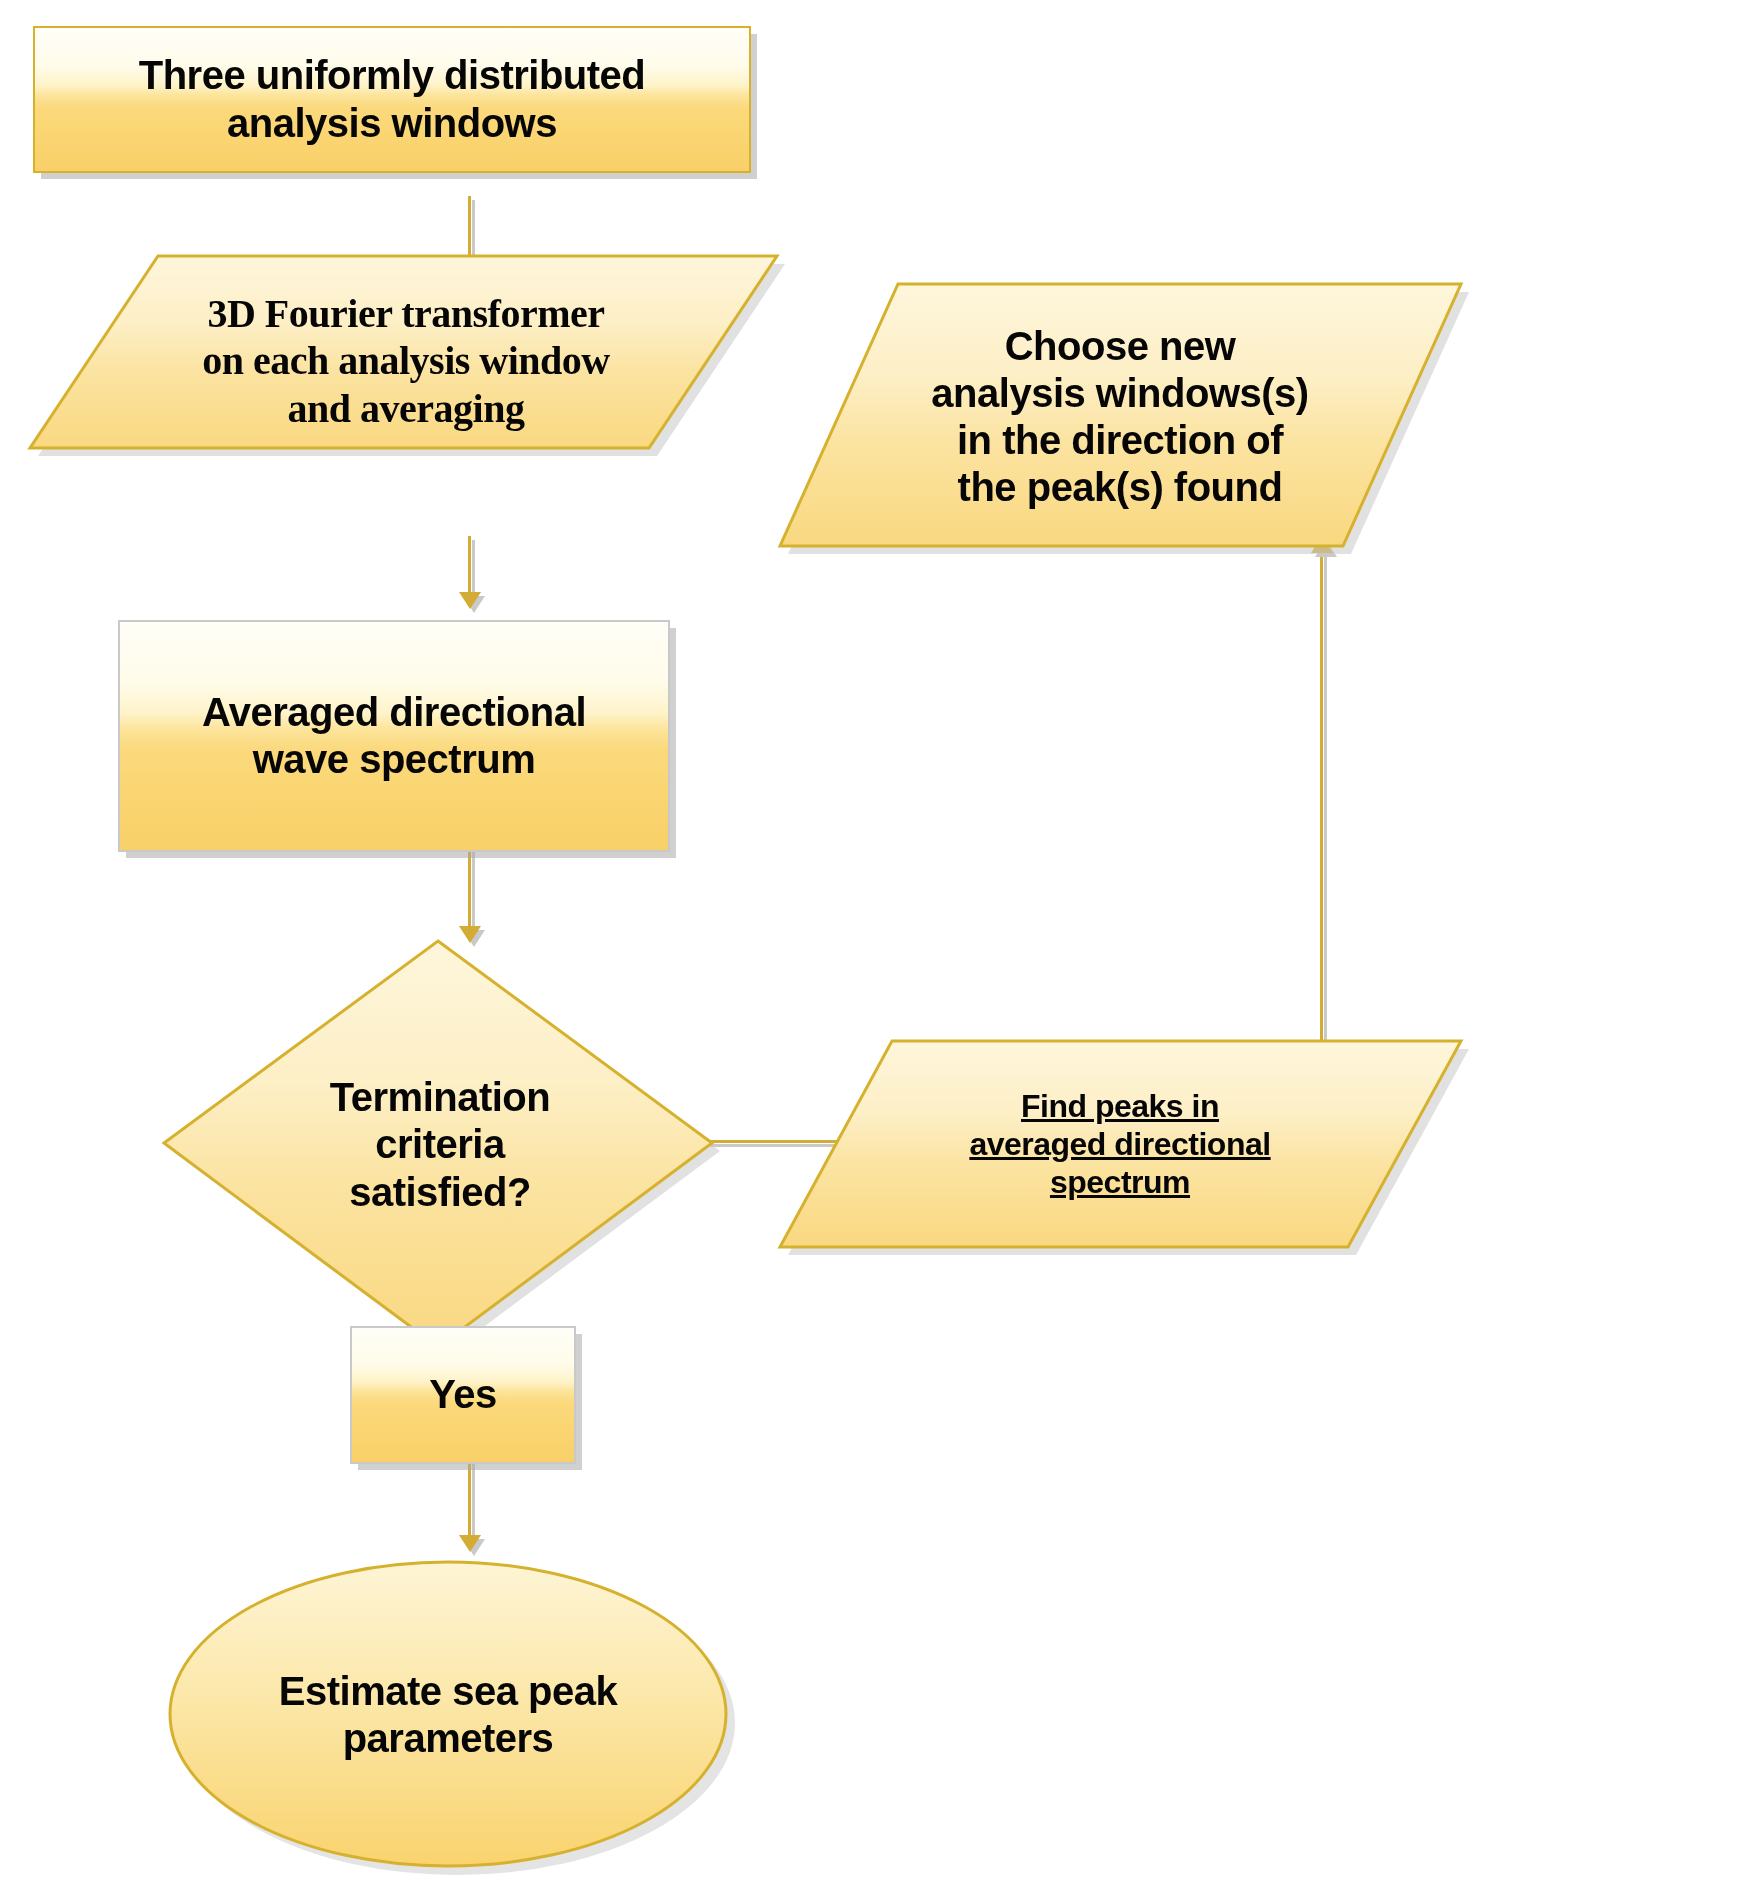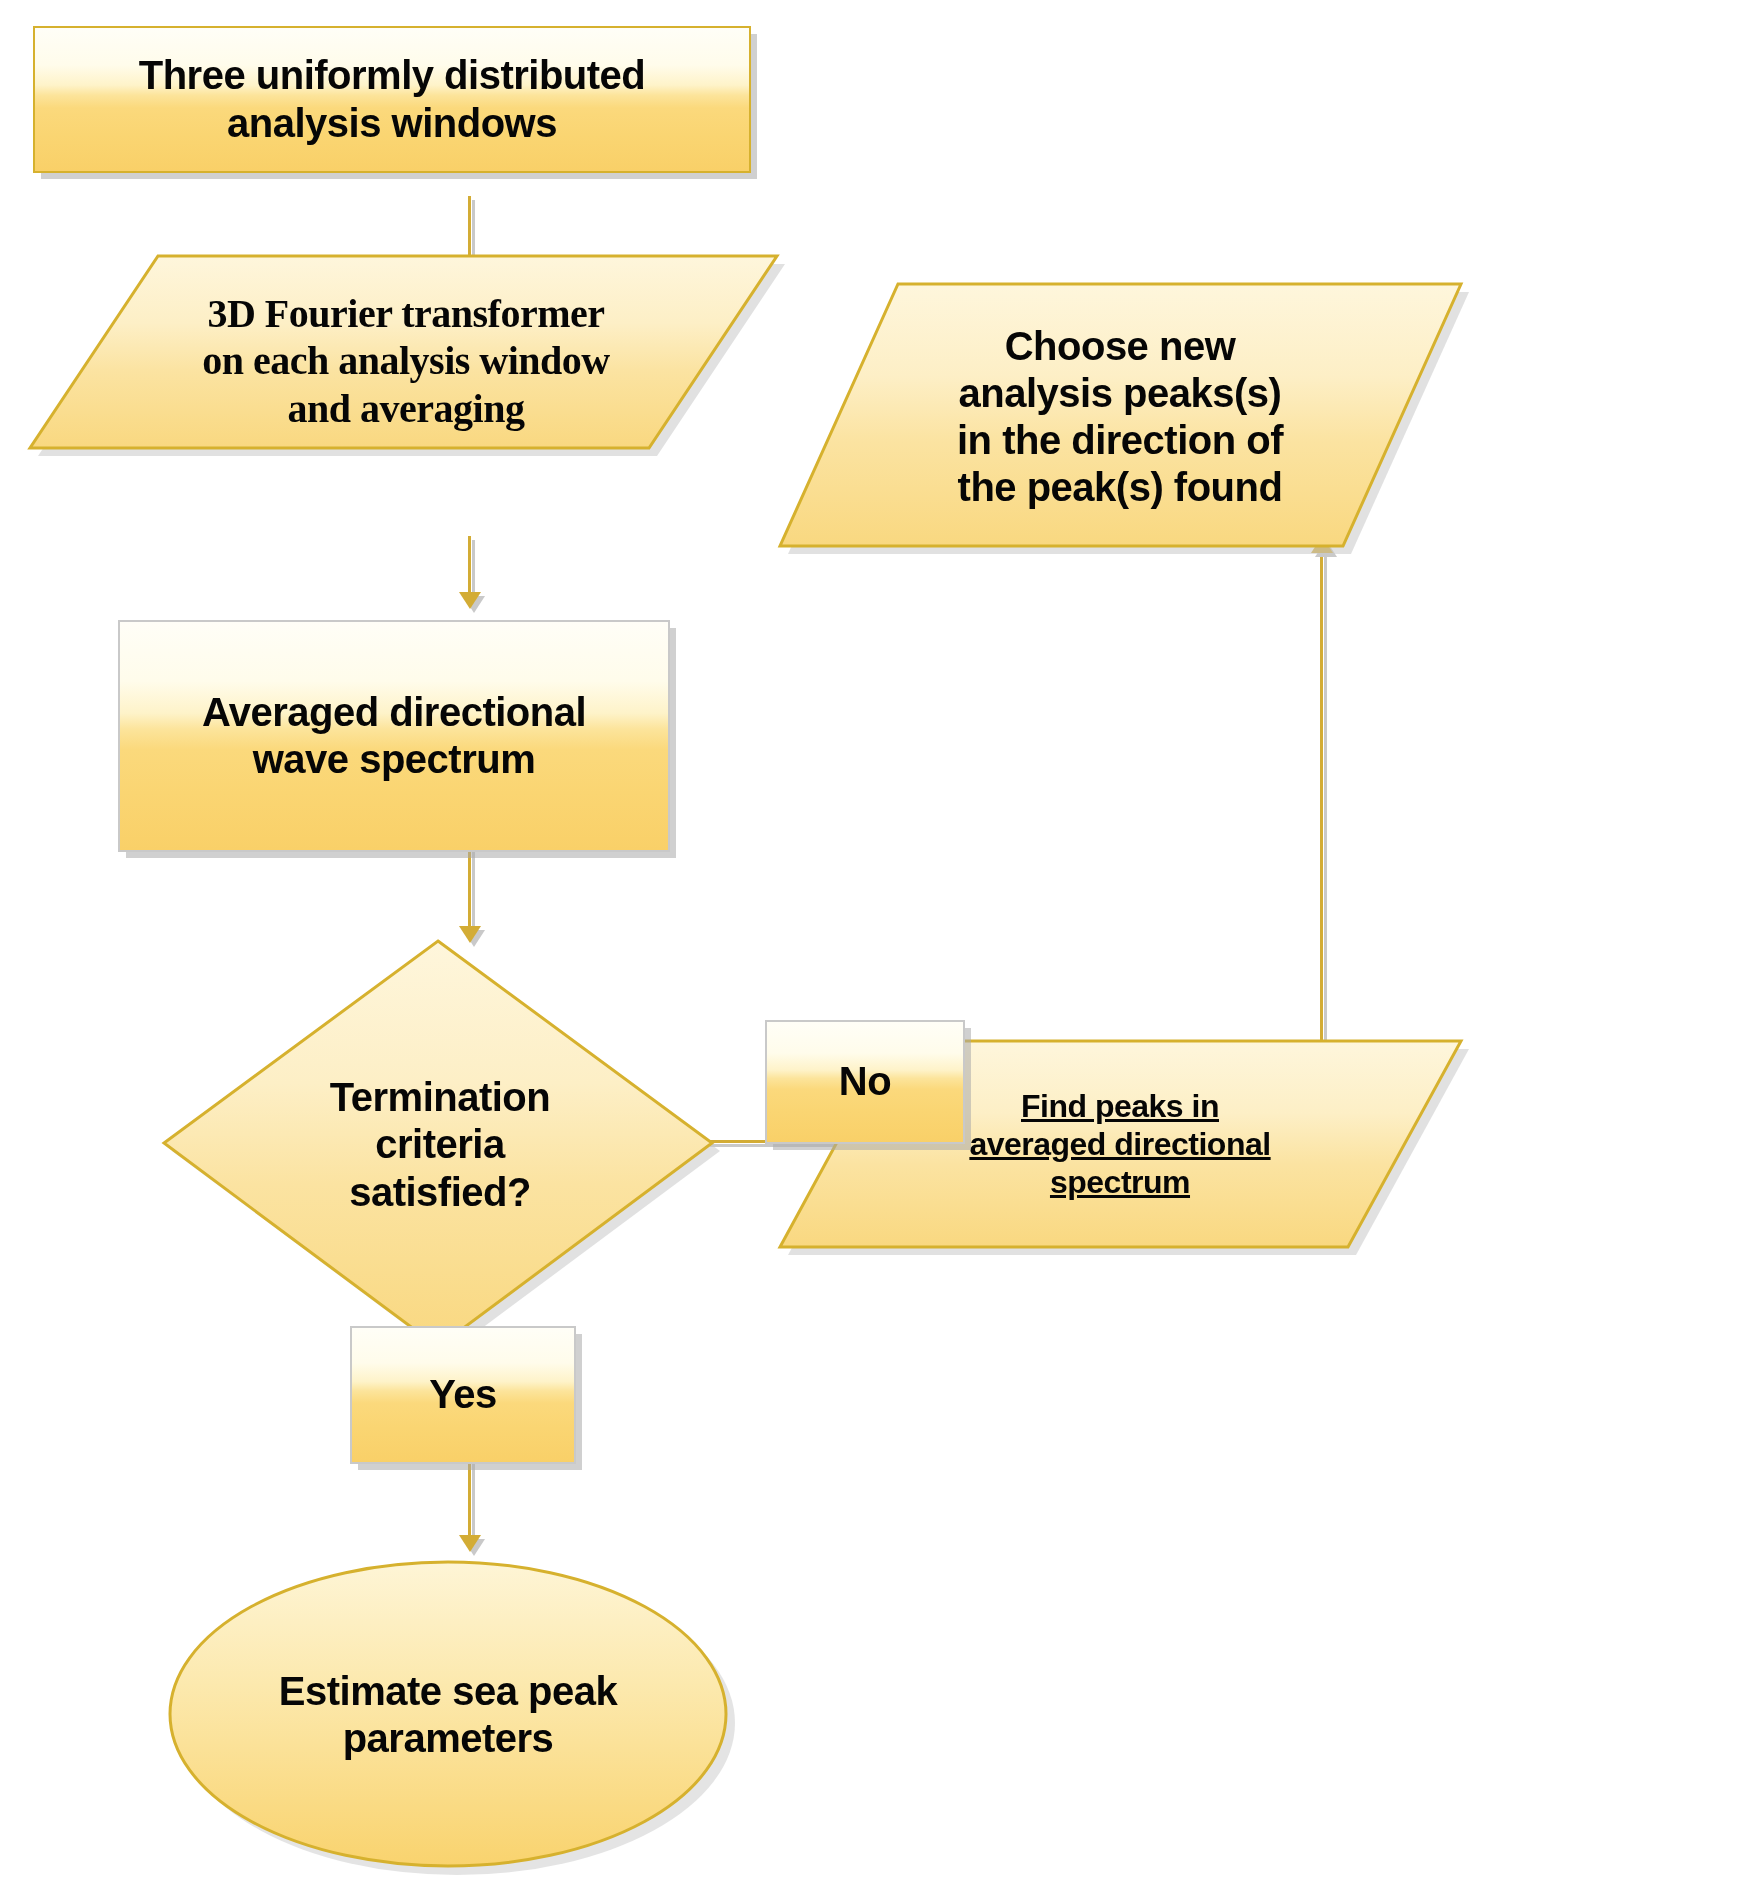--- a/index.html
+++ b/index.html
@@ -142,21 +142,21 @@
 criteria
 satisfied?</div>
   </div>
 
   <svg class="shape" style="left:770px;top:278px;width:700px;height:278px;" viewBox="0 0 700 278">
     <polygon points="128,6 691,6 573,268 10,268" fill="#C9C9C9" opacity="0.55" transform="translate(8,8)"></polygon>
     <polygon points="128,6 691,6 573,268 10,268" fill="url(#gShapeSoft)" stroke="#D6B12E" stroke-width="3"></polygon>
   </svg>
   <div class="node" style="left:770px;top:278px;width:700px;height:278px;">
     <div class="label" style="font-size:40px;padding:0 36px;">Choose new
-analysis peaks(s)
+analysis windows(s)
 in the direction of
 the peak(s) found</div>
   </div>
 
   <svg class="shape" style="left:770px;top:1035px;width:700px;height:220px;" viewBox="0 0 700 220">
     <polygon points="122,6 691,6 578,212 10,212" fill="#C9C9C9" opacity="0.55" transform="translate(8,8)"></polygon>
     <polygon points="122,6 691,6 578,212 10,212" fill="url(#gShapeSoft)" stroke="#D6B12E" stroke-width="3"></polygon>
   </svg>
   <div class="node" style="left:770px;top:1035px;width:700px;height:220px;">
     <div class="label" style="font-size:32px;padding:0 34px;text-decoration:underline;">Find peaks in
@@ -166,21 +166,18 @@
 
   <svg class="shape" style="left:160px;top:1550px;width:620px;height:330px;" viewBox="0 0 620 330">
     <ellipse cx="288" cy="164" rx="278" ry="152" fill="#C9C9C9" opacity="0.5" transform="translate(9,9)"></ellipse>
     <ellipse cx="288" cy="164" rx="278" ry="152" fill="url(#gEllipse)" stroke="#D6B12E" stroke-width="3"></ellipse>
   </svg>
   <div class="node" style="left:160px;top:1550px;width:576px;height:330px;">
     <div class="label" style="font-size:40px;">Estimate sea peak
 parameters</div>
   </div>
 
-  <div class="node rect plain" style="left:765px;top:1020px;width:200px;height:124px;">
-    <div class="label" style="font-size:40px;">No</div>
-  </div>
 
   <div class="node rect plain" style="left:350px;top:1326px;width:226px;height:138px;">
     <div class="label" style="font-size:40px;">Yes</div>
   </div>
 
 </div>
 
 </body></html>

